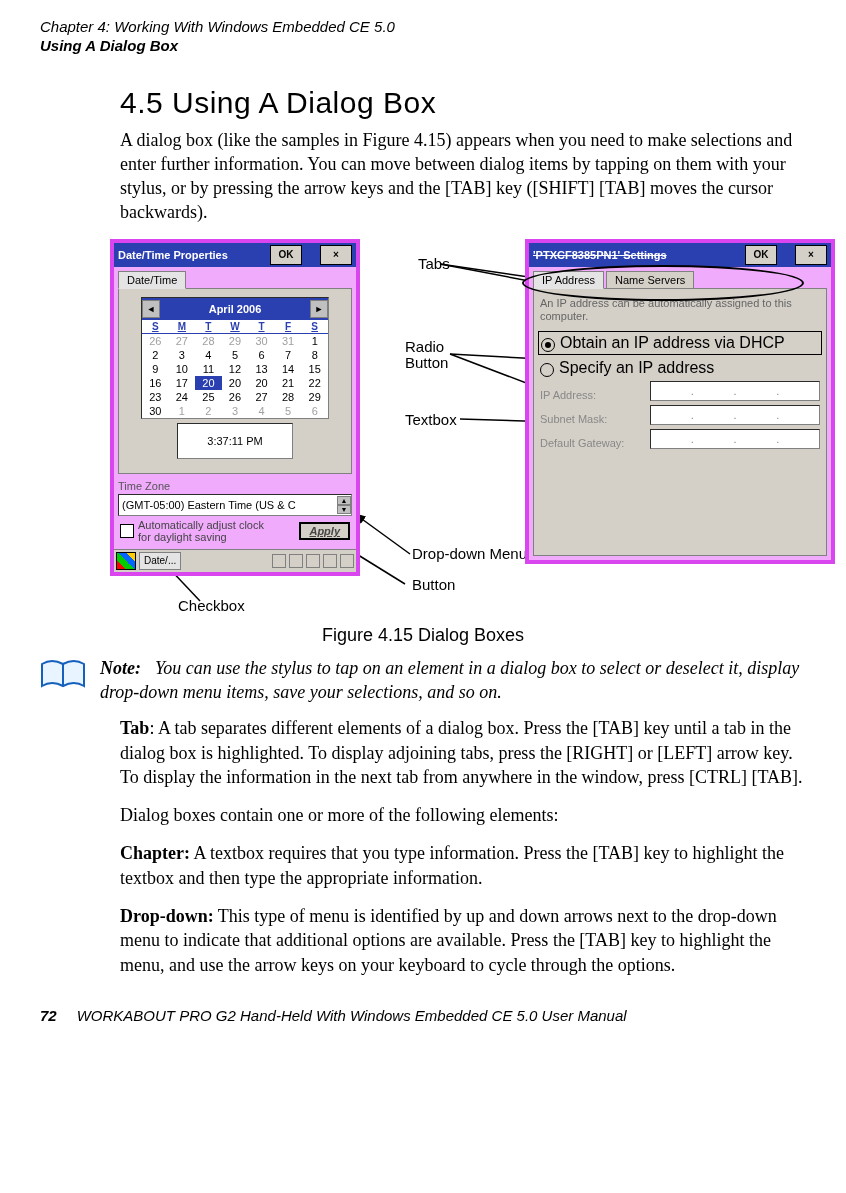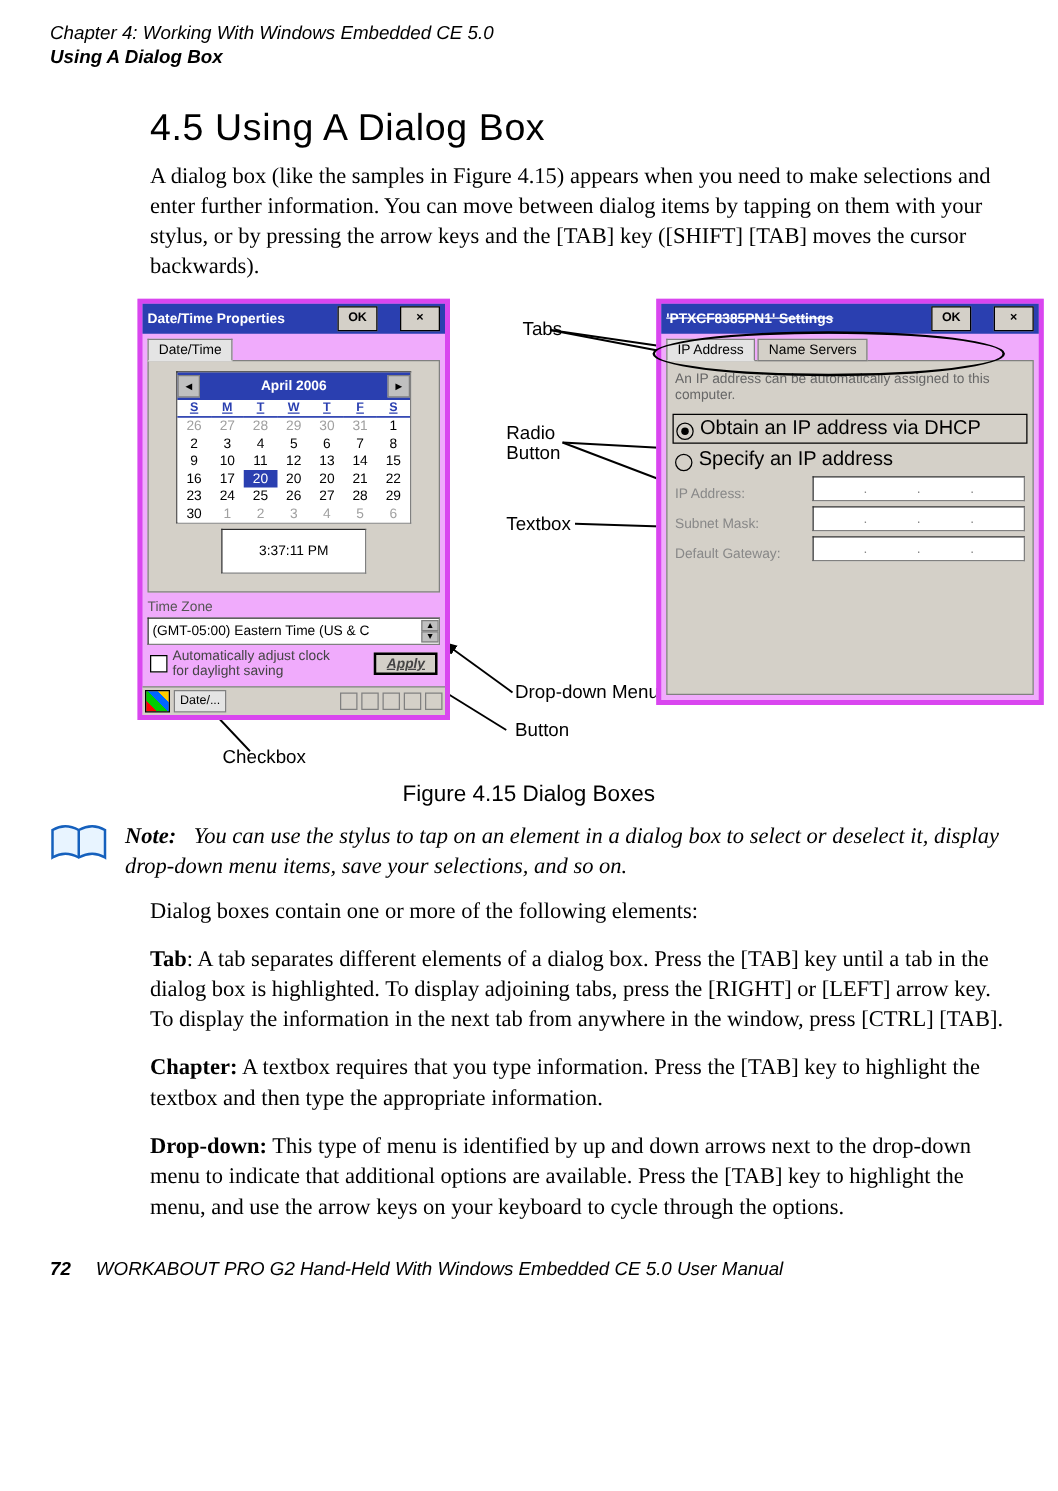--- a/index.html
+++ b/index.html
@@ -415,22 +415,22 @@
     <svg class="note-icon" viewBox="0 0 46 34">
       <path d="M2 6 Q12 0 23 6 Q34 0 44 6 L44 28 Q34 22 23 28 Q12 22 2 28 Z" fill="#e8f4ff" stroke="#1560bd" stroke-width="2"></path>
       <line x1="23" y1="6" x2="23" y2="28" stroke="#1560bd" stroke-width="2"></line>
     </svg>
     <div class="note-text">
       <span class="note-label">Note:</span><span>You can use the stylus to tap on an element in a dialog box to select or deselect it, display drop-down menu items, save your selections, and so on.</span>
     </div>
   </div>
 
   <div class="indented">
+    <p class="body-text"><b>Tab</b><span id="p-tab">: A tab separates different elements of a dialog box. Press the [TAB] key until a tab in the dialog box is highlighted. To display adjoining tabs, press the [RIGHT] or [LEFT] arrow key. To display the information in the next tab from anywhere in the window, press [CTRL] [TAB].</span></p>
     <p class="body-text">Dialog boxes contain one or more of the following elements:</p>
-    <p class="body-text"><b>Tab</b><span id="p-tab">: A tab separates different elements of a dialog box. Press the [TAB] key until a tab in the dialog box is highlighted. To display adjoining tabs, press the [RIGHT] or [LEFT] arrow key. To display the information in the next tab from anywhere in the window, press [CTRL] [TAB].</span></p>
     <p class="body-text"><b>Chapter:</b><span id="p-textbox"> A textbox requires that you type information. Press the [TAB] key to highlight the textbox and then type the appropriate information.</span></p>
     <p class="body-text"><b>Drop-down:</b><span id="p-dropdown"> This type of menu is identified by up and down arrows next to the drop-down menu to indicate that additional options are available. Press the [TAB] key to highlight the menu, and use the arrow keys on your keyboard to cycle through the options.</span></p>
   </div>
 
   <div class="footer">
     <span class="pn">72</span><span>WORKABOUT PRO G2 Hand-Held With Windows Embedded CE 5.0 User Manual</span>
   </div>
 </div>
 
 </body></html>

